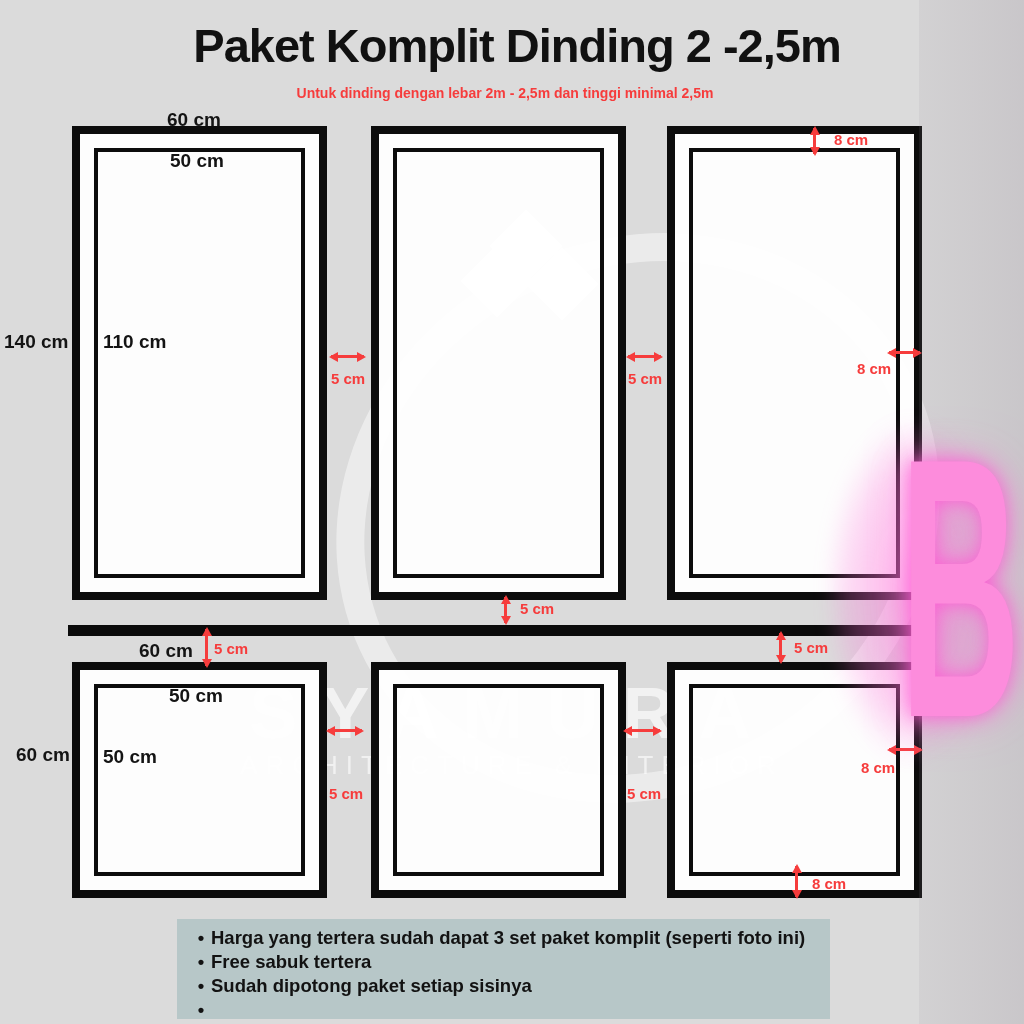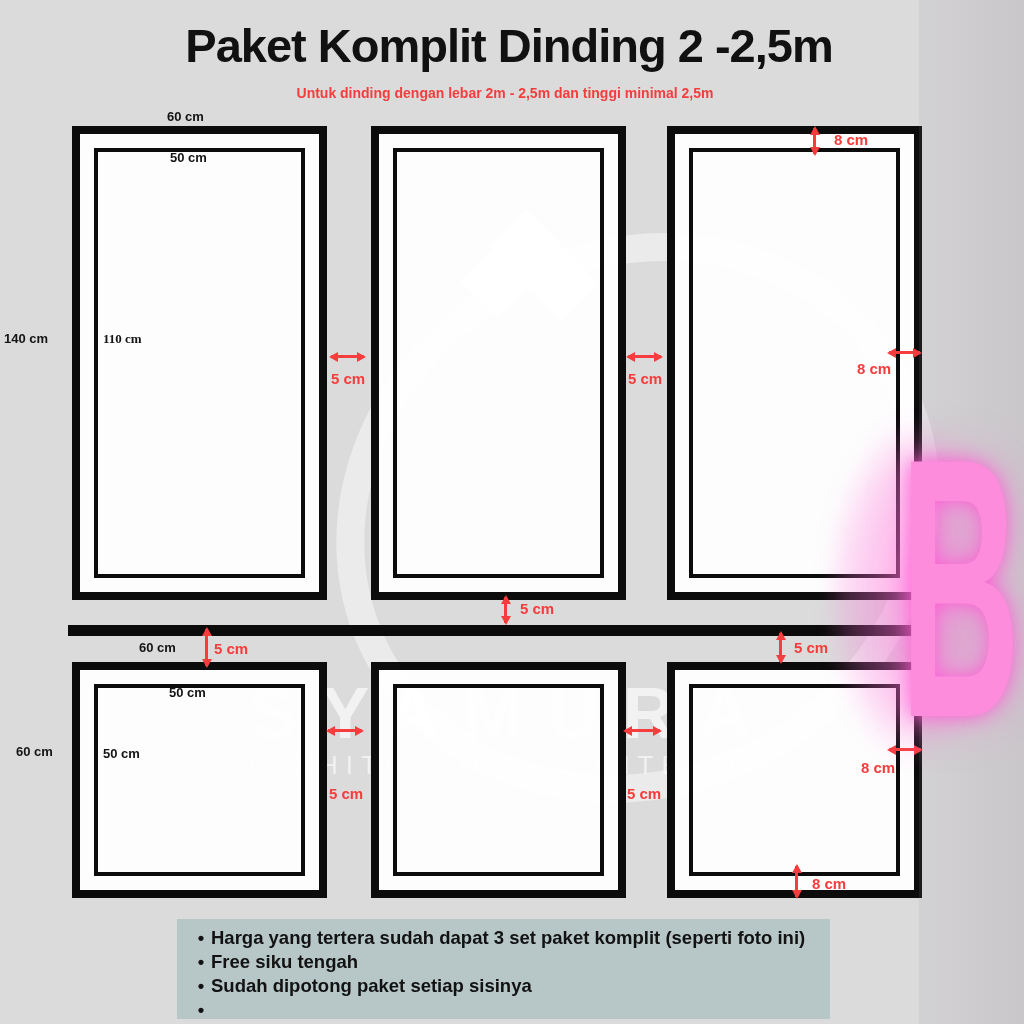--- a/index.html
+++ b/index.html
@@ -20,23 +20,23 @@
   .frame-inner{position:absolute;inset:14px;border:4px solid #0c0c0c;}
   .f1{left:72px;top:126px;width:255px;height:474px;}
   .f2{left:371px;top:126px;width:255px;height:474px;}
   .f3{left:667px;top:126px;width:255px;height:474px;}
   .f4{left:72px;top:662px;width:255px;height:236px;}
   .f5{left:371px;top:662px;width:255px;height:236px;}
   .f6{left:667px;top:662px;width:255px;height:236px;}
   
   .belt{position:absolute;left:68px;top:625px;width:860px;height:11px;background:#0b0b0b;}
   
-  .dimB{position:absolute;font-weight:bold;font-size:13px;color:#141414;white-space:nowrap;}
+  .dimB{position:absolute;font-weight:bold;font-size:19px;color:#141414;white-space:nowrap;}
   .dimR{position:absolute;font-weight:bold;font-size:15px;color:#f63c3c;white-space:nowrap;}
-  .title{position:absolute;left:4px;top:18px;width:1010px;text-align:center;
+  .title{position:absolute;left:12px;top:18px;width:1010px;text-align:center;
     font-weight:bold;font-size:47px;color:#111;letter-spacing:-1px;}
   .subtitle{position:absolute;left:0;top:85px;width:1010px;text-align:center;
     font-weight:bold;font-size:14px;color:#f63c3c;}
   
   .arr-h,.arr-v{position:absolute;color:#f63c3c;}
   .arr-h{border-top:3px solid currentColor;height:0;}
   .arr-h::before{content:"";position:absolute;left:-2px;top:-6px;
     border-top:5px solid transparent;border-bottom:5px solid transparent;border-right:9px solid currentColor;}
   .arr-h::after{content:"";position:absolute;right:-2px;top:-6px;
     border-top:5px solid transparent;border-bottom:5px solid transparent;border-left:9px solid currentColor;}
@@ -93,21 +93,21 @@
   <div class="frame f5">
       <div class="frame-inner"></div>
     </div>
   <div class="frame f6">
       <div class="frame-inner"></div>
     </div>
 
   <div class="dimB" style="left:167px;top:109px;">60 cm</div>
   <div class="dimB" style="left:170px;top:150px;">50 cm</div>
   <div class="dimB" style="left:4px;top:331px;">140 cm</div>
-  <div class="dimB" style="left:103px;top:331px;font-family:Liberation Serif, serif;">110 cm</div>
+  <div class="dimB" style="left:103px;top:331px;">110 cm</div>
 
   <div class="dimB" style="left:139px;top:640px;">60 cm</div>
   <div class="dimB" style="left:169px;top:685px;">50 cm</div>
   <div class="dimB" style="left:16px;top:744px;">60 cm</div>
   <div class="dimB" style="left:103px;top:746px;">50 cm</div>
 
   <div class="arr-h" style="left:331px;top:355px;width:33px;"></div>
   <div class="dimR" style="left:331px;top:370px;">5 cm</div>
   <div class="arr-h" style="left:628px;top:355px;width:33px;"></div>
   <div class="dimR" style="left:628px;top:370px;">5 cm</div>
@@ -138,21 +138,21 @@
   <div class="right-strip"></div>
   <div class="corner-letter">B</div>
 
   <div class="notes">
     <div class="note-row">
       <span class="note-bullet">•</span>
       <span>Harga yang tertera sudah dapat 3 set paket komplit (seperti foto ini)</span>
     </div>
     <div class="note-row">
       <span class="note-bullet">•</span>
-      <span>Free siku tengah</span>
+      <span>Free sabuk tertera</span>
     </div>
     <div class="note-row">
       <span class="note-bullet">•</span>
       <span>Sudah dipotong paket setiap sisinya</span>
     </div>
     <div class="note-row">
       <span class="note-bullet">•</span>
     </div>
   </div>
 

